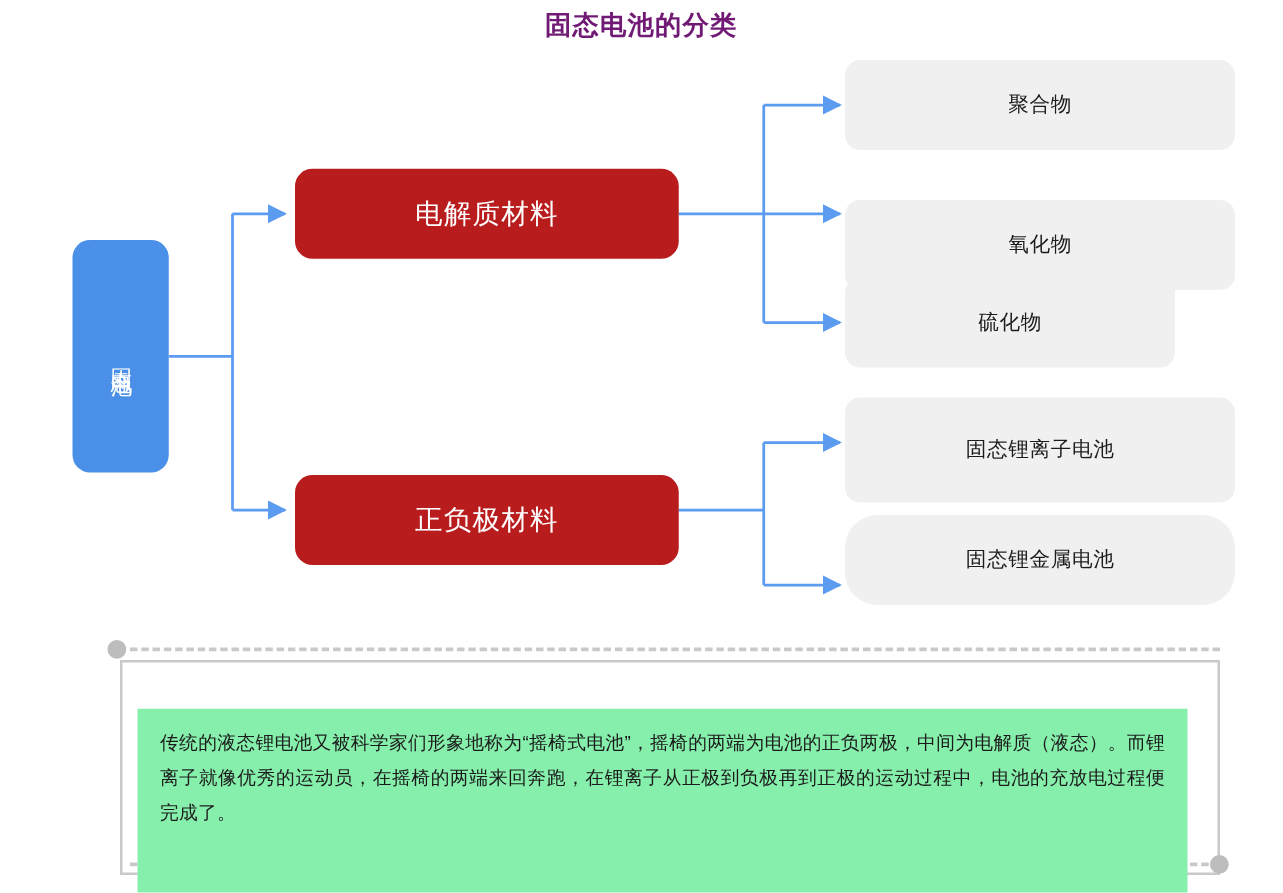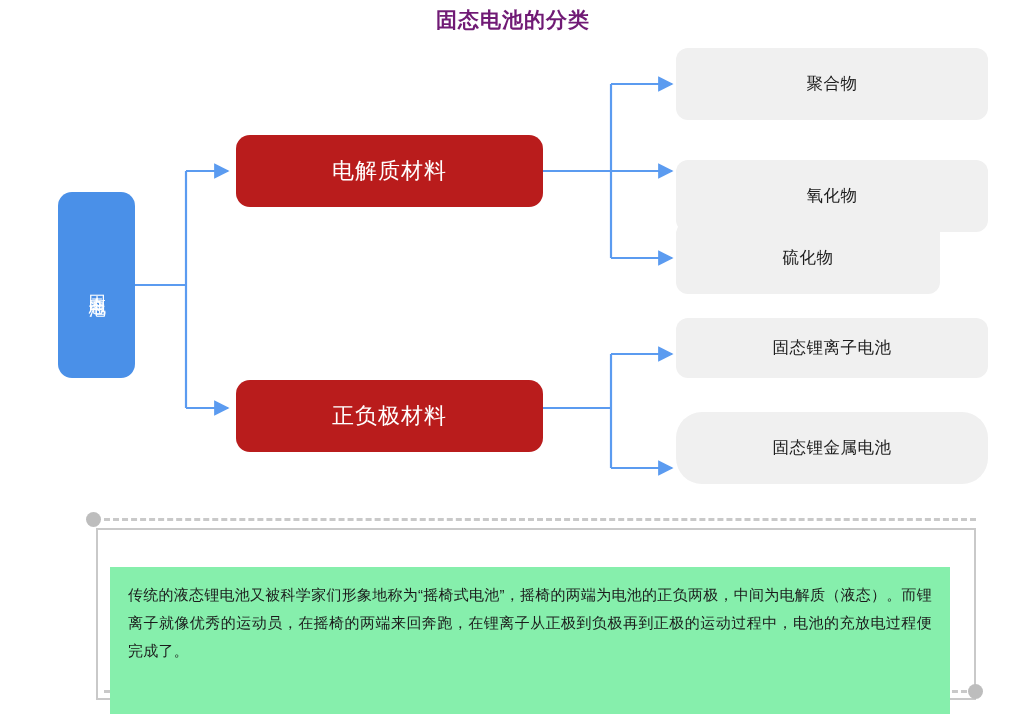--- a/index.html
+++ b/index.html
@@ -181,21 +181,21 @@
   <div class="node node-branch" style="left:236px; top:135px; width:307px; height:72px;">电解质材料</div>
 
   <div class="node node-branch" style="left:236px; top:380px; width:307px; height:72px;">正负极材料</div>
 
   <div class="node node-leaf" style="left:676px; top:48px; width:312px; height:72px;">聚合物</div>
 
   <div class="node node-leaf" style="left:676px; top:135px; width:312px; height:72px;margin-top:25px;">氧化物</div>
 
   <div class="node node-leaf" style="left:676px; top:222px; width:264px; height:72px;">硫化物</div>
 
-  <div class="node node-leaf" style="left:676px; top:318px; width:312px; height:60px;">固态锂离子电池</div>
+  <div class="node node-leaf" style="left:676px; top:318px; width:312px; height:84px;">固态锂离子电池</div>
 
   <div class="node node-leaf" style="left:676px; top:412px; width:312px; height:72px;border-radius:26px;">固态锂金属电池</div>
 
   <div class="note-frame"></div>
   <div class="dash-top"></div>
   <div class="dash-bottom"></div>
   <div class="dot dot-tl"></div>
   <div class="dot dot-br"></div>
 
   <div class="note-body">

